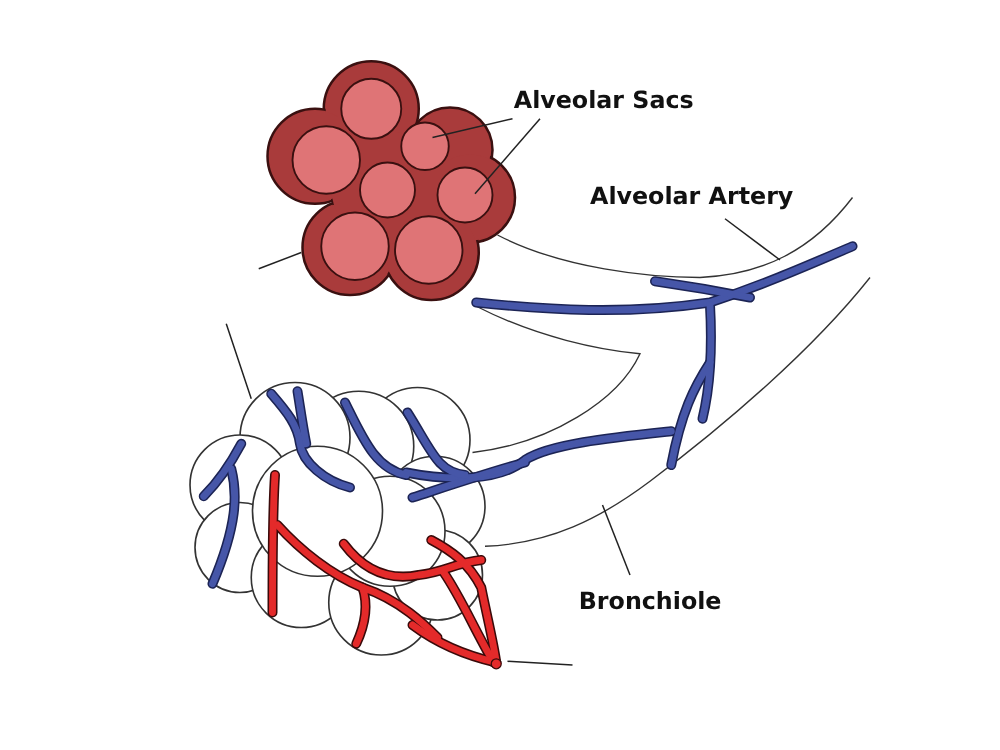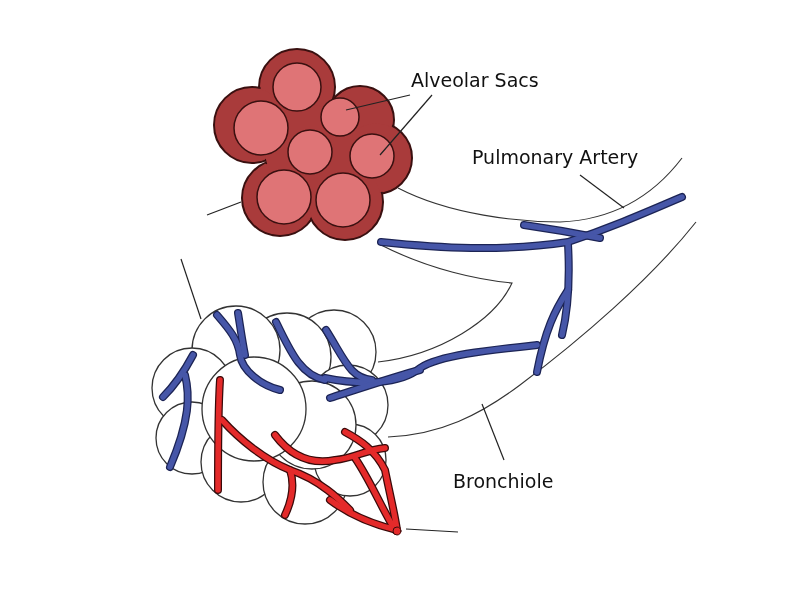--- a/index.html
+++ b/index.html
@@ -1,17 +1,17 @@
 <!DOCTYPE html>
 <html><head>
 <meta charset="utf-8">
 <style>
   html,body{margin:0;padding:0;background:#ffffff;}
   body{width:800px;height:600px;overflow:hidden;position:relative;font-family:"DejaVu Sans","Liberation Sans",sans-serif;}
-  #stage{position:absolute;left:0;top:0;width:800px;height:484px;}
+  #stage{position:absolute;left:0;top:0;width:800px;height:484px;font-weight:bold;}
   .lbl{position:absolute;color:#111;white-space:nowrap;line-height:1;}
   .lbl-sm{font-size:19px;}
   .lbl-lg{font-size:29px;}
 </style>
 </head>
 <body>
 
 <div id="stage">
 <svg width="800" height="600" viewBox="0 0 800 600" xmlns="http://www.w3.org/2000/svg">
 
@@ -123,15 +123,15 @@
     <line x1="380" y1="155" x2="432" y2="95"></line>
     <line x1="580" y1="175" x2="624" y2="208"></line>
     <line x1="207" y1="215" x2="241" y2="202"></line>
     <line x1="181" y1="259" x2="201" y2="319"></line>
     <line x1="482" y1="404" x2="504" y2="460"></line>
     <line x1="406" y1="529" x2="458" y2="532"></line>
   </g>
 </svg>
 
 <div class="lbl lbl-sm" style="left:411px;top:71px;">Alveolar Sacs</div>
-<div class="lbl lbl-sm" style="left:472px;top:148px;">Pulmonary Artery</div>
-<div class="lbl lbl-sm" style="left:453px;top:472px;text-align:right;">Bronchiole</div>
+<div class="lbl lbl-sm" style="left:472px;top:148px;">Alveolar Artery</div>
+<div class="lbl lbl-sm" style="left:463px;top:472px;text-align:right;">Bronchiole</div>
 </div>
 
 </body></html>

